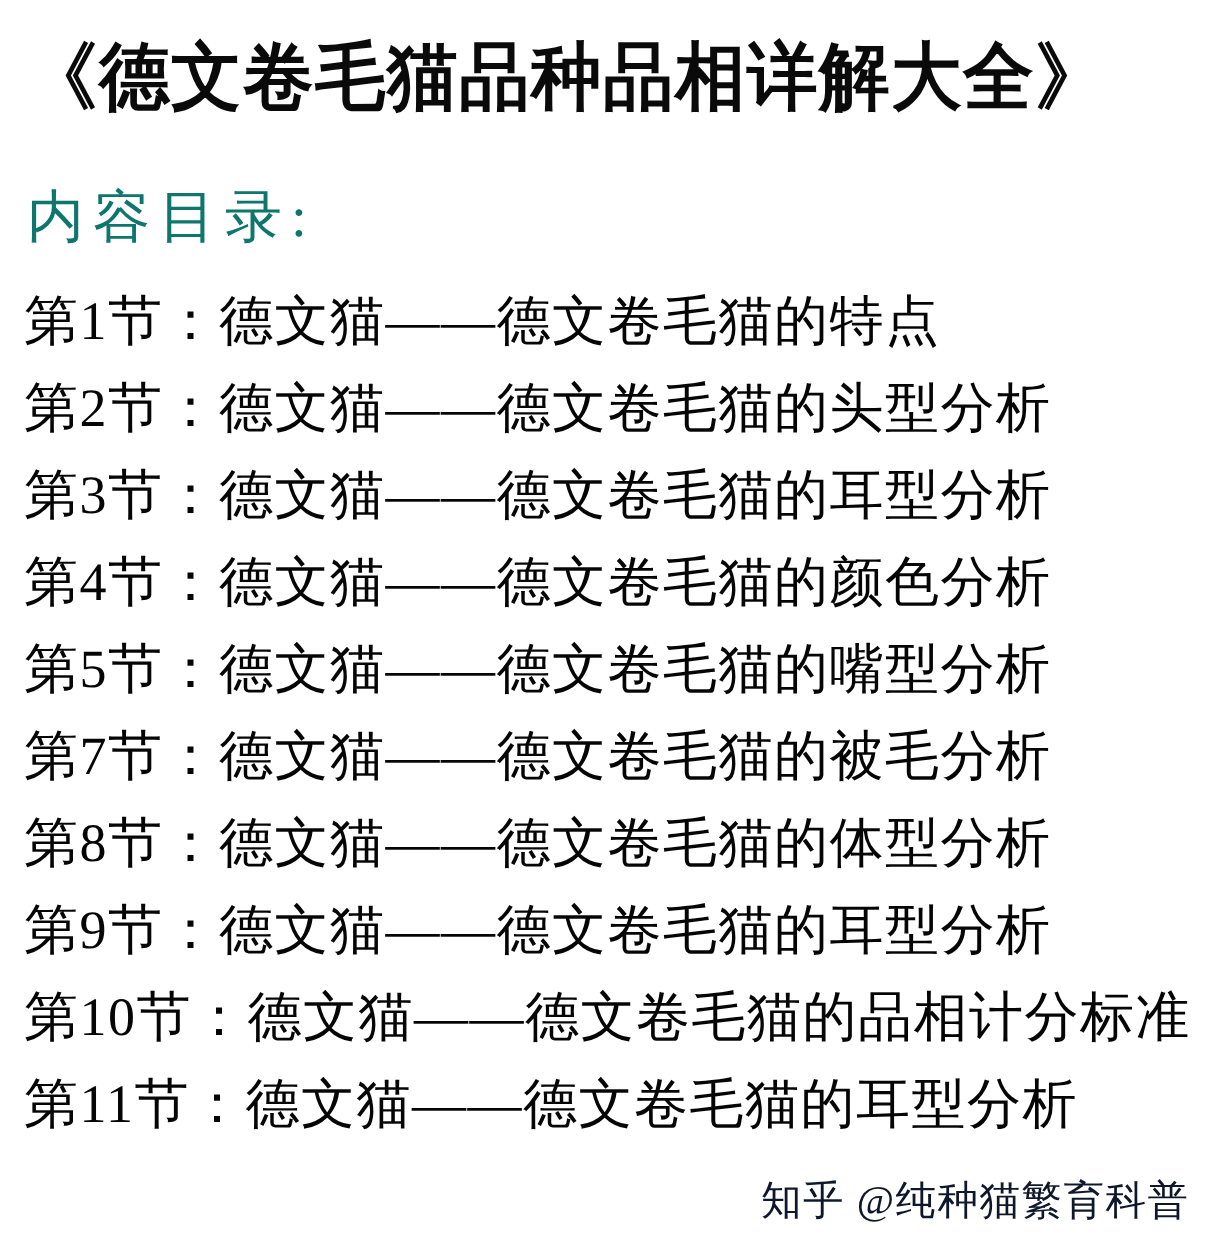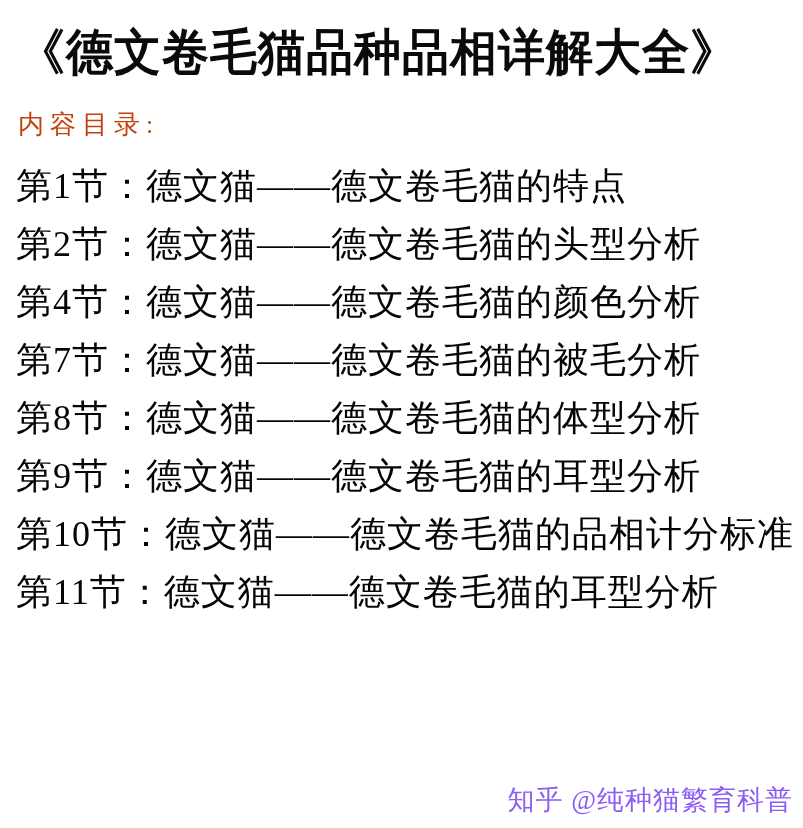--- a/index.html
+++ b/index.html
@@ -26,62 +26,64 @@
     font-weight: 800;
     letter-spacing: 1px;
     line-height: 1.25;
     margin: 0 0 0 2px;
     white-space: nowrap;
     color: #0a0a0a;
     transform: scaleY(1.05);
     transform-origin: left top;
   }
   .toc-heading {
-    font-size: 26px;
+    font-size: 38px;
     font-weight: 500;
     letter-spacing: 6px;
-    margin: 26px 0 0 2px;
-    color: #c2410c;
+    margin: 38px 0 0 2px;
+    color: #0f766e;
   }
   .toc-list {
     margin-top: 24px;
   }
   .toc-item {
     font-size: 36px;
     font-weight: 400;
     line-height: 40px;
     margin-bottom: 18px;
     white-space: nowrap;
     letter-spacing: 1px;
     color: #050505;
   }
   .watermark {
     position: absolute;
     right: 10px;
     bottom: 10px;
     font-size: 27px;
     font-weight: 400;
     letter-spacing: 1px;
-    color: #8b5cf6;
+    color: #0f172a;
     white-space: nowrap;
   }
 </style>
 </head>
 <body>
 
 <div class="page">
 
   <h1 class="doc-title">《德文卷毛猫品种品相详解大全》</h1>
 
   <div class="toc-heading">内容目录:</div>
 
   <div class="toc-list">
     <div class="toc-item">第1节：德文猫——德文卷毛猫的特点</div>
     <div class="toc-item">第2节：德文猫——德文卷毛猫的头型分析</div>
+    <div class="toc-item">第3节：德文猫——德文卷毛猫的耳型分析</div>
     <div class="toc-item">第4节：德文猫——德文卷毛猫的颜色分析</div>
+    <div class="toc-item">第5节：德文猫——德文卷毛猫的嘴型分析</div>
     <div class="toc-item">第7节：德文猫——德文卷毛猫的被毛分析</div>
     <div class="toc-item">第8节：德文猫——德文卷毛猫的体型分析</div>
     <div class="toc-item">第9节：德文猫——德文卷毛猫的耳型分析</div>
     <div class="toc-item">第10节：德文猫——德文卷毛猫的品相计分标准</div>
     <div class="toc-item">第11节：德文猫——德文卷毛猫的耳型分析</div>
   </div>
 
   <div class="watermark">知乎 @纯种猫繁育科普</div>
 
 </div>

